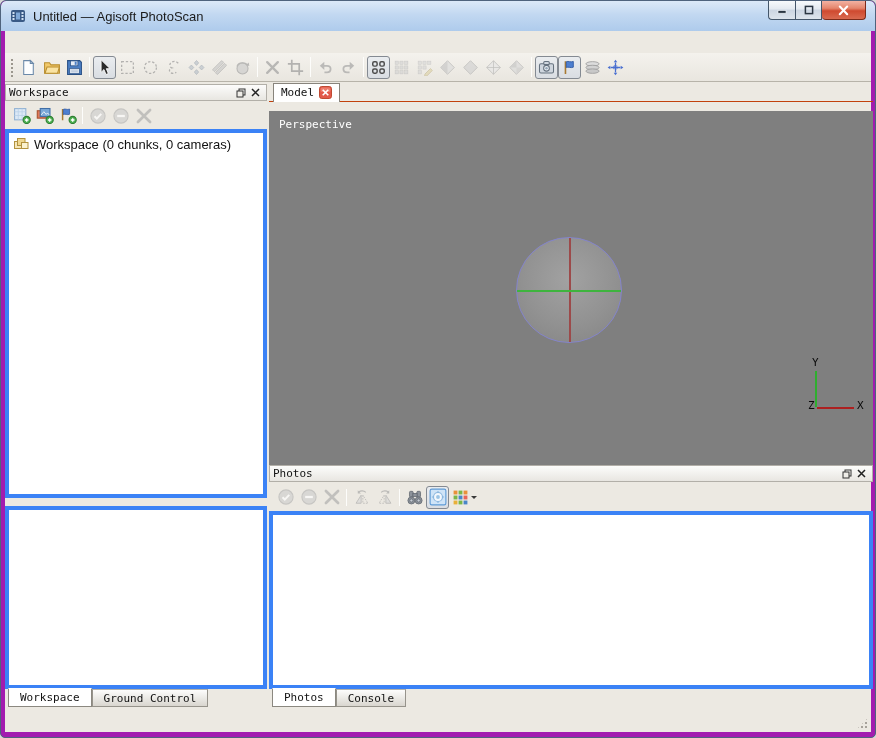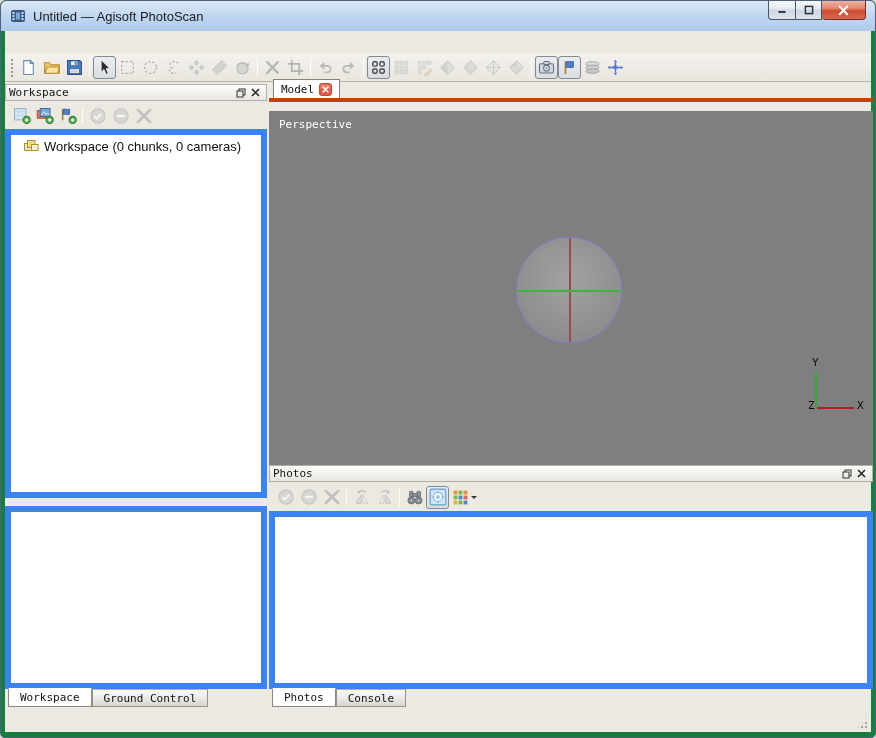--- a/index.html
+++ b/index.html
@@ -1,19 +1,19 @@
 <!DOCTYPE html>
 <html><head>
 <meta charset="utf-8">
 <style>
   * { box-sizing: border-box; margin: 0; padding: 0; }
   html,body { background:#d8d8d8; }
   .window{
     position:relative; width:876px; height:738px;
-    background:#15803d;
+    background:#a21caf;
     border:1px solid #4f637d;
     border-radius:6px 6px 5px 5px;
     overflow:hidden;
     font-family:"Liberation Sans", sans-serif;
   }
   
   .titlebar{
     position:absolute; left:0; top:0; right:0; height:30px;
     background:linear-gradient(#dcE9f8 0%, #c2d8f1 45%, #aecbec 100%);
     display:flex; align-items:center; padding:0 9px;
@@ -67,24 +67,24 @@
   .dockheader{
     position:absolute; height:17px;
     background:linear-gradient(#fcfcfb,#e8e6e1);
     border:1px solid #b2afa8;
     display:flex; align-items:center; padding:0 3px;
     font-family:"DejaVu Sans Mono", monospace; font-size:11px; color:#111;
   }
   .dockheader .dtitle{ flex:1; }
   .dockbtn{ width:15px; height:14px; display:flex; align-items:center; justify-content:center; }
   .docktoolbar{ position:absolute; display:flex; align-items:center; padding-left:5px; }
-  .whiteframe{ position:absolute; background:#fff; border:6px solid #3b82f6;padding-left:8px; }
+  .whiteframe{ position:absolute; background:#fff; border:4px solid #3b82f6; }
   .tree-item{ display:flex; align-items:center; gap:4px; padding:3px 2px 2px 4px; font-size:13px; color:#111; }
   
-  .tabbar-top{ position:absolute; height:19px; border-bottom:4px solid #c2410c; display:flex; align-items:flex-end; }
+  .tabbar-top{ position:absolute; height:19px; border-bottom:1px solid #c2410c; display:flex; align-items:center; }
   .tab-top{
     height:19px; margin-left:4px; background:#fff;
     border:1px solid #88847c; border-bottom:none;
     display:flex; align-items:center; gap:5px; padding:0 7px;
     font-family:"DejaVu Sans Mono", monospace; font-size:11px; color:#111;
   }
   .tabbar-bottom{ position:absolute; height:20px; display:flex; align-items:flex-start; padding-left:3px; }
   .tab-bottom{
     font-family:"DejaVu Sans Mono", monospace; font-size:11px; color:#111;
     padding:2px 11px 0 11px; height:18px;

